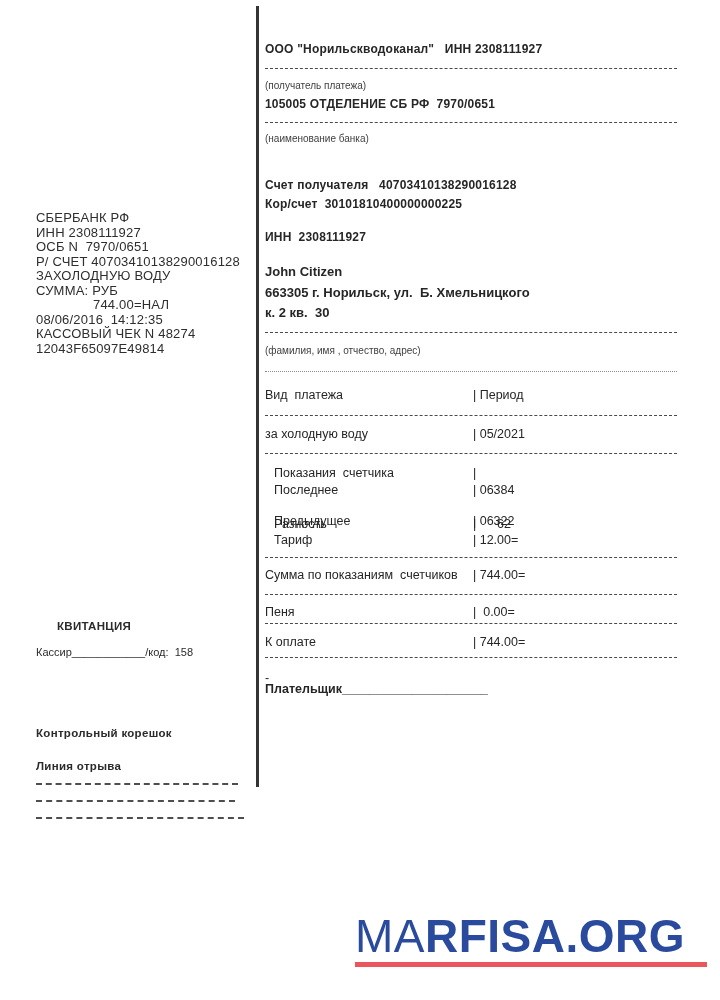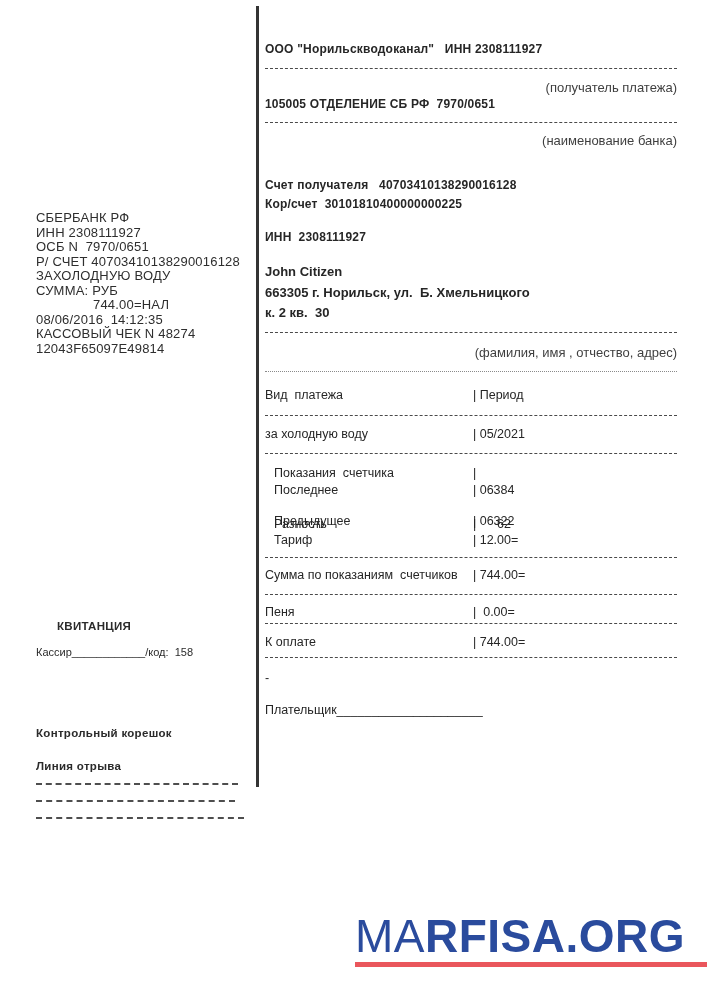--- a/index.html
+++ b/index.html
@@ -14,21 +14,21 @@
   .stub .indent{padding-left:57px;}
   .abs{position:absolute;}
   .bold{font-weight:700;}
   .stub-head{font-size:11.5px;letter-spacing:0.3px;}
   .tearline{border-top:2px dashed #4e4e4e;height:0;}
   
   .main{position:absolute;left:265px;top:38px;width:412px;height:740px;font-size:12.5px;color:#262626;}
   .main > div{position:absolute;left:0;right:0;}
   .sep{border-top:1px dashed #4a4a4a;height:0;}
   .dot{border-top:1px dotted #8a8a8a;height:0;}
-  .cap{font-size:13px;color:#3f3f3f;text-align:right;}
+  .cap{font-size:10px;color:#3f3f3f;text-align:left;}
   .semib{font-weight:700;font-size:12px;letter-spacing:0.2px;}
   .payer{font-weight:700;font-size:13px;}
   .row .lbl{white-space:pre;}
   .row .val{position:absolute;left:208px;top:0;white-space:pre;}
   .row .ind{padding-left:9px;display:inline-block;}
   
   .logo{position:absolute;left:355px;top:912px;width:352px;}
   .logo .txt{font-size:46px;line-height:48px;color:#2a4b9d;letter-spacing:0.5px;}
   .logo .lt{font-weight:400;margin-top:16px;}
   .logo .bd{font-weight:700;}
@@ -127,21 +127,21 @@
     </div>
     <div class="sep" style="top:585px;"></div>
 
     <div class="row" style="top:597px;">
       <span class="lbl">К оплате</span>
       <span class="val">| 744.00=</span>
     </div>
     <div class="sep" style="top:619px;"></div>
 
     <div class="t" style="top:633px;">-</div>
-    <div class="t" style="top:665px;">Плательщик_____________________</div>
+    <div class="t" style="top:644px;font-weight:bold;">Плательщик_____________________</div>
   </div>
 
   <div class="logo">
     <div class="txt"><span class="lt">MA</span><span class="bd">RFISA.ORG</span></div>
     <div class="bar"></div>
   </div>
 
 </div>
 
 </body></html>

